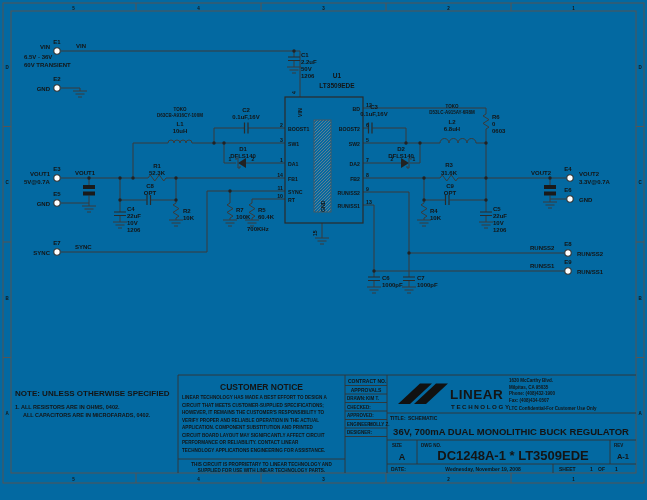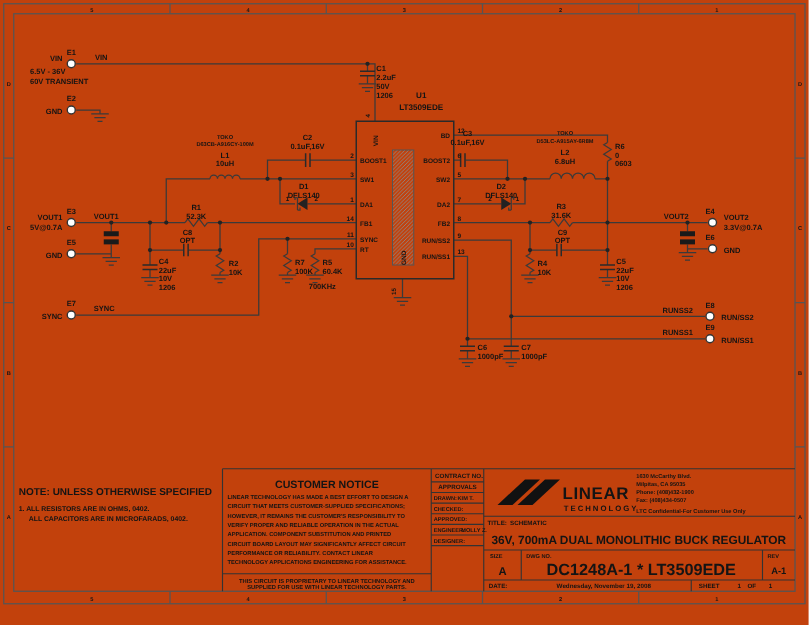--- a/index.html
+++ b/index.html
@@ -1,16 +1,16 @@
 <!DOCTYPE html>
 <html><head>
 <meta charset="utf-8">
 <style>
   html,body{margin:0;padding:0;background:#fff;}
-  .page{position:relative;width:647px;height:500px;background:#c2410c;overflow:hidden;}
+  .page{position:relative;width:647px;height:500px;background:#0369a1;overflow:hidden;}
   svg{position:absolute;left:0;top:0;}
   svg text{font-family:"Liberation Sans","DejaVu Sans",sans-serif;font-weight:bold;fill:#141414;}
   .t45{font-size:4.5px;} .t46{font-size:4.6px;} .t5{font-size:5px;}
   .t55{font-size:5.5px;} .t75{font-size:7.5px;}
   .t8{font-size:8px;} .t85{font-size:8.5px;} .t9{font-size:9px;} .t95{font-size:9.5px;} .t13{font-size:13px;}
   .mid{text-anchor:middle;}
   .logo-main{font-size:13.5px;letter-spacing:.5px;}
   .logo-sub{font-size:6.2px;letter-spacing:1.6px;}
   .wire{stroke:#3a3a3a;stroke-width:1;fill:none;}
   .thick{stroke:#2a2a2a;stroke-width:1.2;fill:none;}

